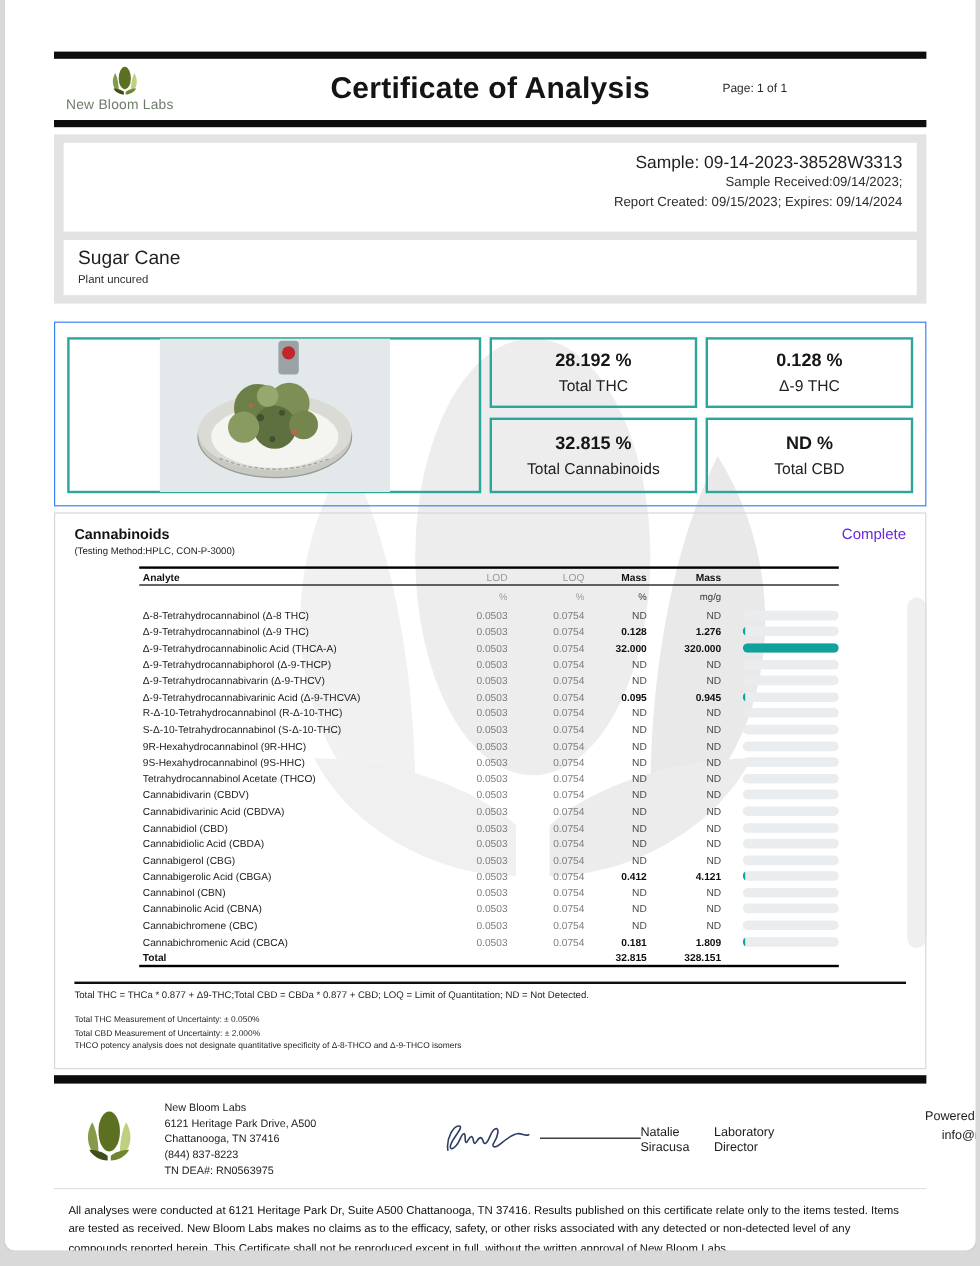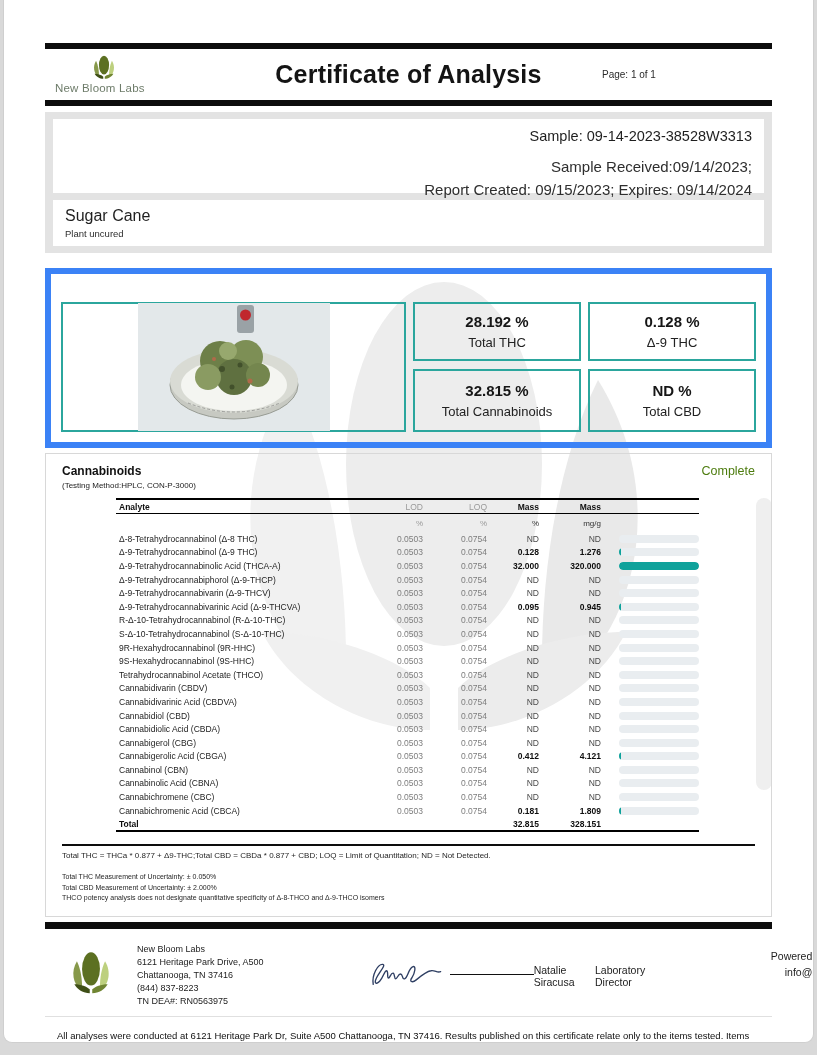--- a/index.html
+++ b/index.html
@@ -35,37 +35,37 @@
   .brand svg { width:30px; height:26px; margin-left:34px; }
   .brand-name { font-size:11.5px; color:#6e7c6a; letter-spacing:.2px; margin-top:1px; }
   .doc-title { text-align:center; font-size:25px; font-weight:600; color:#141414; letter-spacing:.2px; }
   .page-num { font-size:10px; color:#2b2b2b; padding-right:4px; }
 
   
   .sample-band { background:#e3e3e3; margin-top:6px; padding:7px 8px; }
   .sample-box { background:#fff; }
   .sample-box.top { height:74px; padding:9px 12px 0 12px; text-align:right; }
   .sample-id { font-size:14.5px; color:#1f1f1f; }
-  .sample-sub { font-size:15px; color:#2e2e2e; margin-top:12px; line-height:1.5; }
+  .sample-sub { font-size:11px; color:#2e2e2e; margin-top:0; line-height:1.5; }
   .sample-box.bottom { height:46px; margin-top:7px; padding:7px 12px; text-align:left; }
   .sample-name { font-size:16px; color:#1f1f1f; }
   .sample-type { font-size:9.5px; color:#2e2e2e; margin-top:3px; }
 
   
-  .results-panel { position:relative; z-index:1; margin-top:15px; border:6px solid #3b82f6; padding:28px 10px 10px 10px; display:grid; grid-template-columns:345px 1fr 1fr; grid-template-rows:59px 63px; gap:8px 7px; background:transparent; }
+  .results-panel { position:relative; z-index:1; margin-top:15px; border:1px solid #3b82f6; padding:12px 10px 10px 10px; display:grid; grid-template-columns:345px 1fr 1fr; grid-template-rows:59px 63px; gap:8px 7px; background:transparent; }
   .photo-box { grid-row:1 / span 2; border:2px solid #2ba69d; display:flex; align-items:center; justify-content:center; }
   .result-box { border:2px solid #2ba69d; display:flex; flex-direction:column; align-items:center; justify-content:center; gap:5px; }
   .result-value { font-size:15px; font-weight:bold; color:#161616; }
   .result-label { font-size:13px; color:#222; }
 
   
   .cann-panel { position:relative; z-index:1; margin-top:5px; border:1px solid #d8d8d8; padding:10px 16px 12px 16px; }
   .cann-head { display:flex; justify-content:space-between; align-items:baseline; }
   .cann-title { font-size:12px; font-weight:bold; color:#111; }
-  .cann-status { font-size:12.5px; color:#4d7c0f;margin-left:48px; }
+  .cann-status { font-size:12.5px; color:#6d28d9;margin-left:48px; }
   .cann-method { font-size:8px; color:#222; margin-top:3px; }
   .cann-date { font-size:8px; color:#222; margin-top:3px; }
 
   .table { margin:8px 56px 0 54px; }
   .t-row { display:grid; grid-template-columns:minmax(0,1fr) 60px 64px 52px 62px 18px 80px; align-items:center; }
   .t-head { border-top:2px solid #000; border-bottom:1.5px solid #000; height:16px; font-size:8.5px; }
   .t-units { height:18px; font-size:8px; }
   .t-data { height:13.6px; font-size:8.5px; }
   .t-total { height:15px; font-size:8.5px; border-bottom:2px solid #000; }
   .c-analyte { padding-left:3px; color:#1c1c1c; white-space:nowrap; overflow:hidden; }

